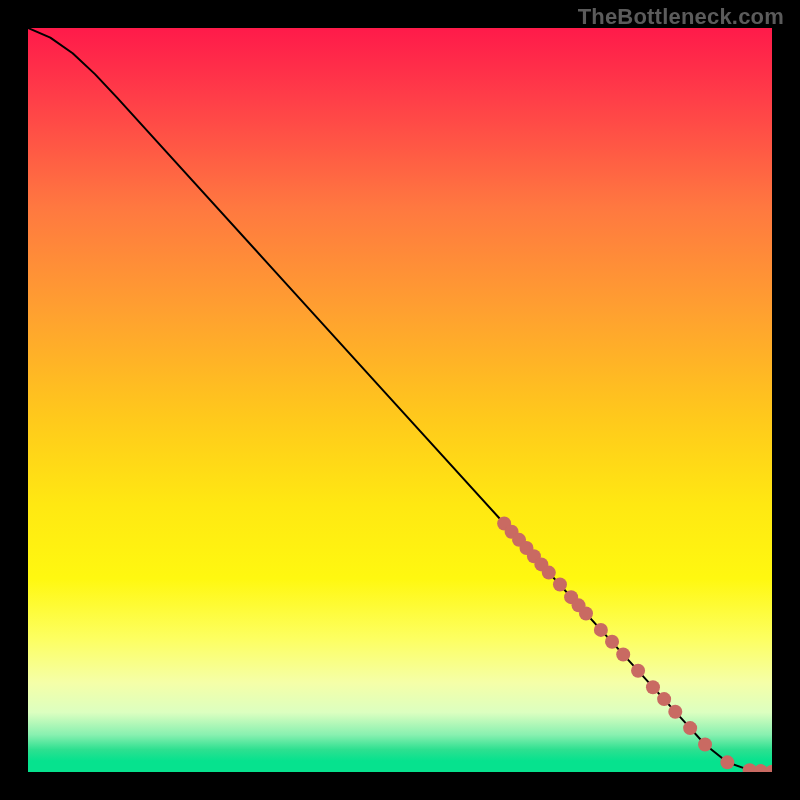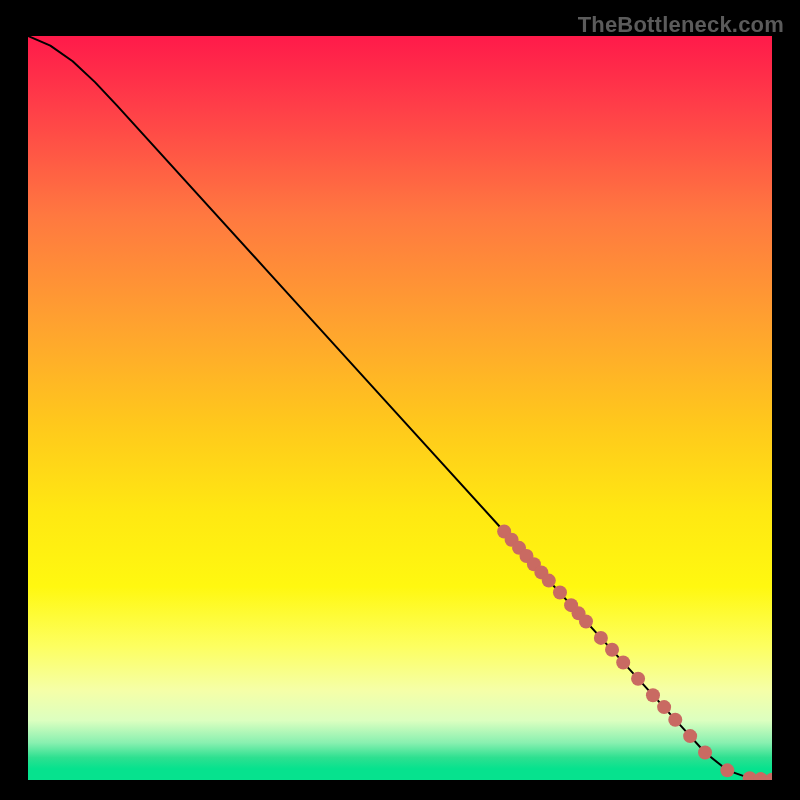--- a/index.html
+++ b/index.html
@@ -5,21 +5,21 @@
   html, body {
     margin: 0;
     padding: 0;
     width: 800px;
     height: 800px;
     background: #000;
     overflow: hidden;
   }
   .frame {
     position: absolute;
-    top: 8px;
+    top: 0;
     left: 0;
     width: 800px;
     height: 596px;
     background: #000;
   }
   .plot {
     position: absolute;
     left: 28px;
     top: 28px;
     width: 744px;

